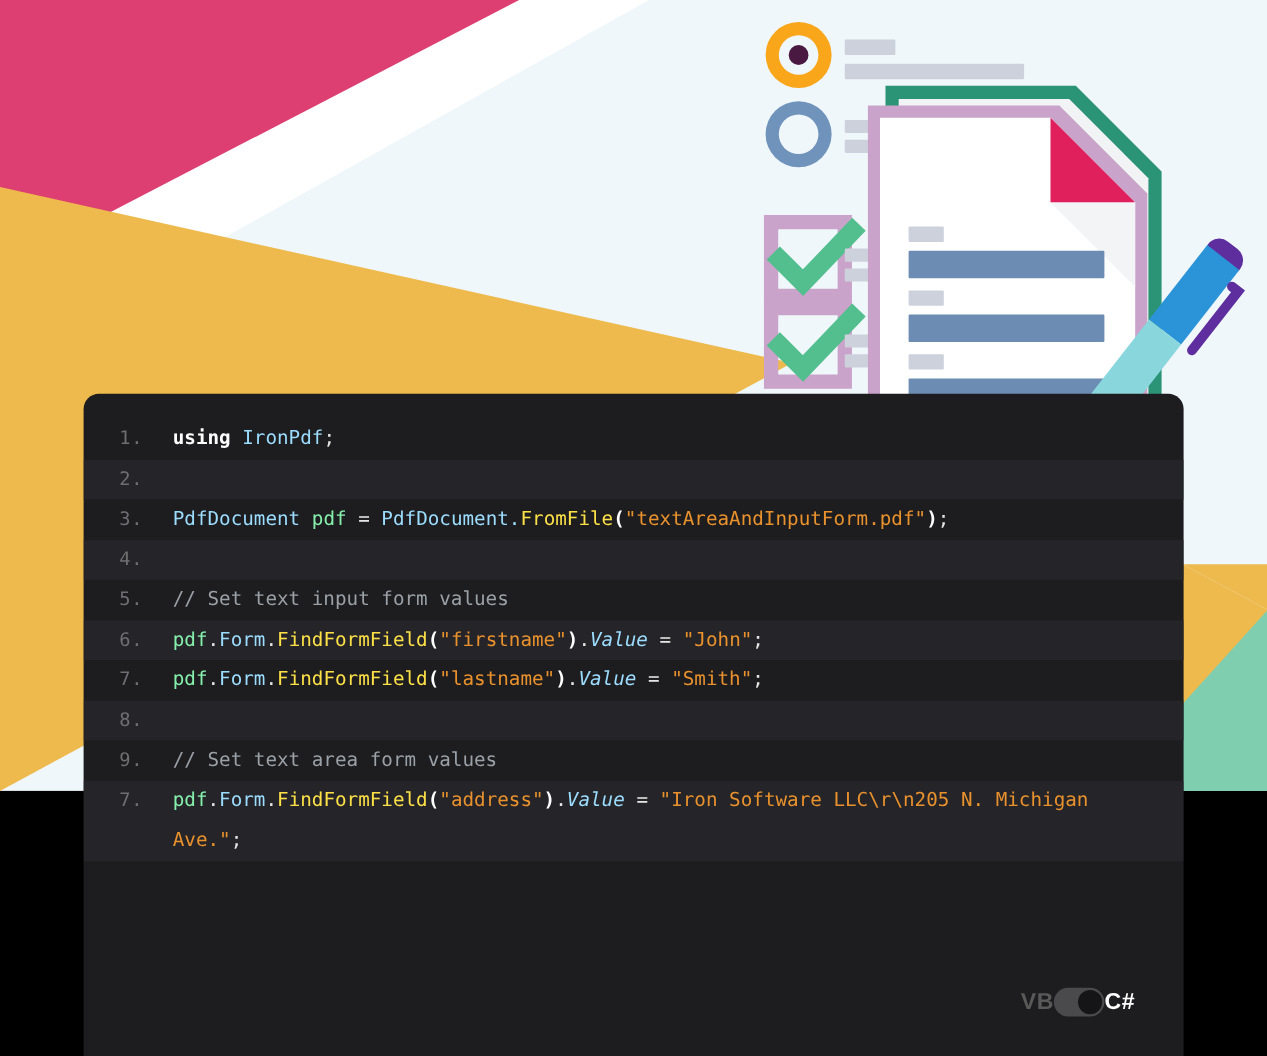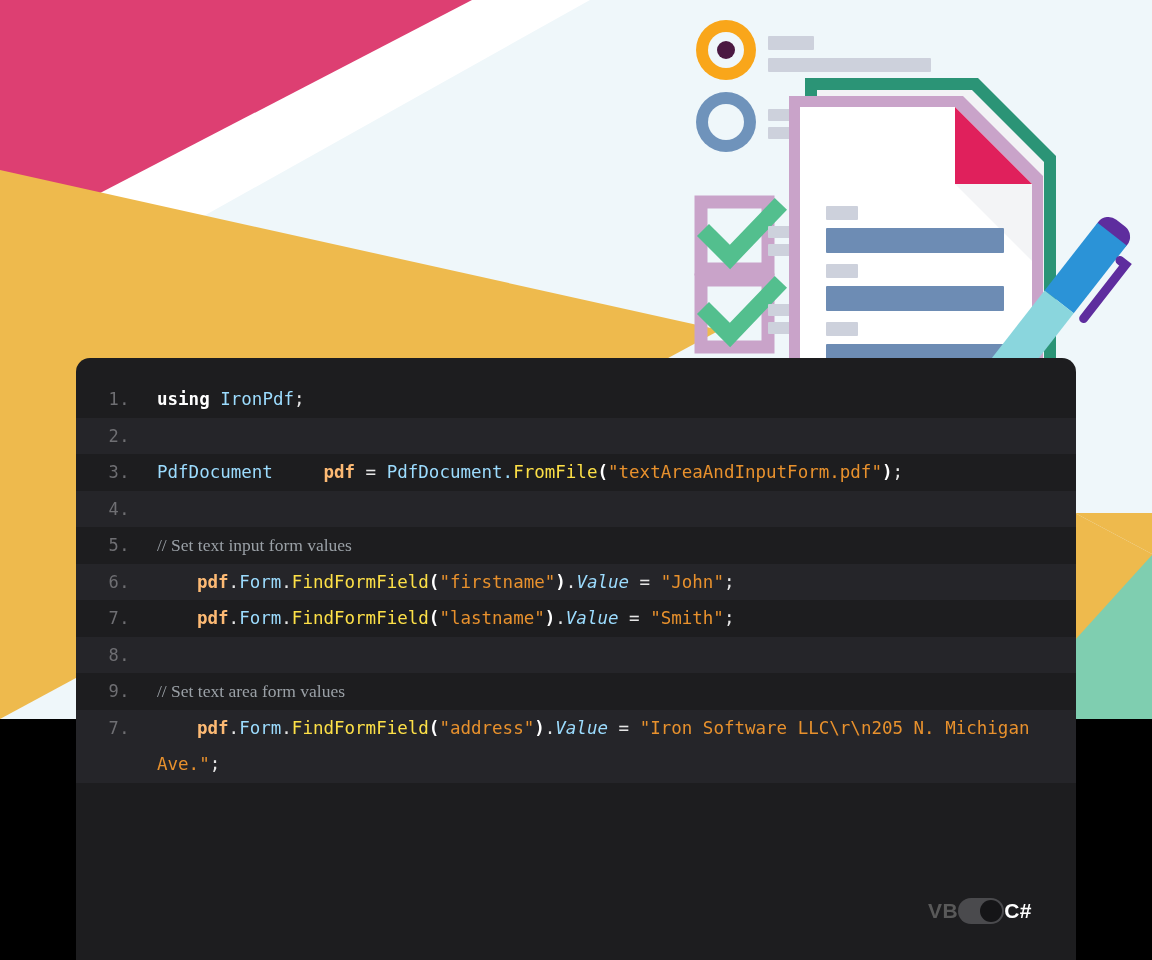--- a/index.html
+++ b/index.html
@@ -87,26 +87,26 @@
     color: #d7dbe0;
     white-space: pre-wrap;
     word-break: break-word;
     box-sizing: border-box;
   }
 
   
   .t-kw      { color: #ffffff; font-weight: bold; }
   .t-type    { color: #9cdcfe; }
   .t-class   { color: #9cdcfe; }
-  .t-var     { color: #fdba74; font-weight: bold; margin-left: 40px; }
+  .t-var     { color: #86efac; font-weight: normal; }
   .t-member  { color: #9cdcfe; }
   .t-prop    { color: #9cdcfe; font-style: italic; }
   .t-method  { color: #fde047; }
   .t-string  { color: #e8912d; }
-  .t-comment { color: #9aa0a6; font-family: Liberation Serif, serif; }
+  .t-comment { color: #9aa0a6; }
   .t-punct   { color: #e6e6e6; }
   .t-paren   { color: #ffffff; font-weight: bold; }
   .t-op      { color: #e6e6e6; }
 
   
   .lang-toggle {
     position: absolute;
     right: 44px;
     bottom: 36px;
     display: flex;

